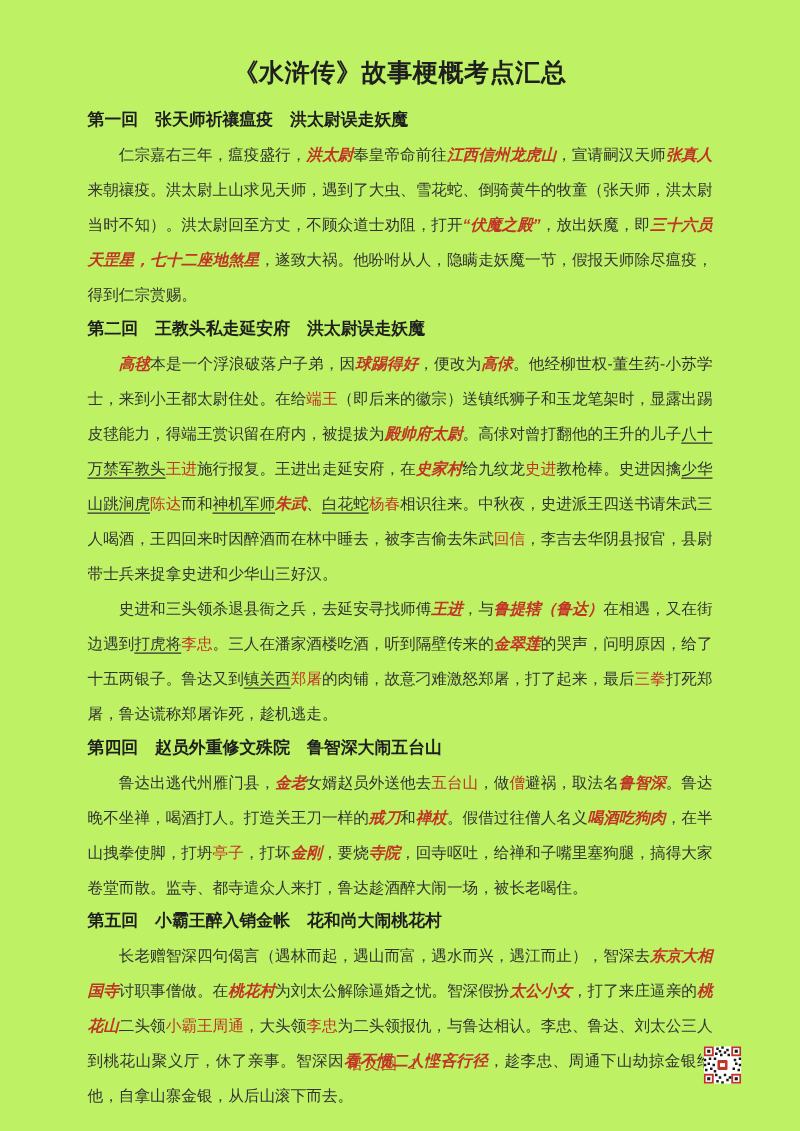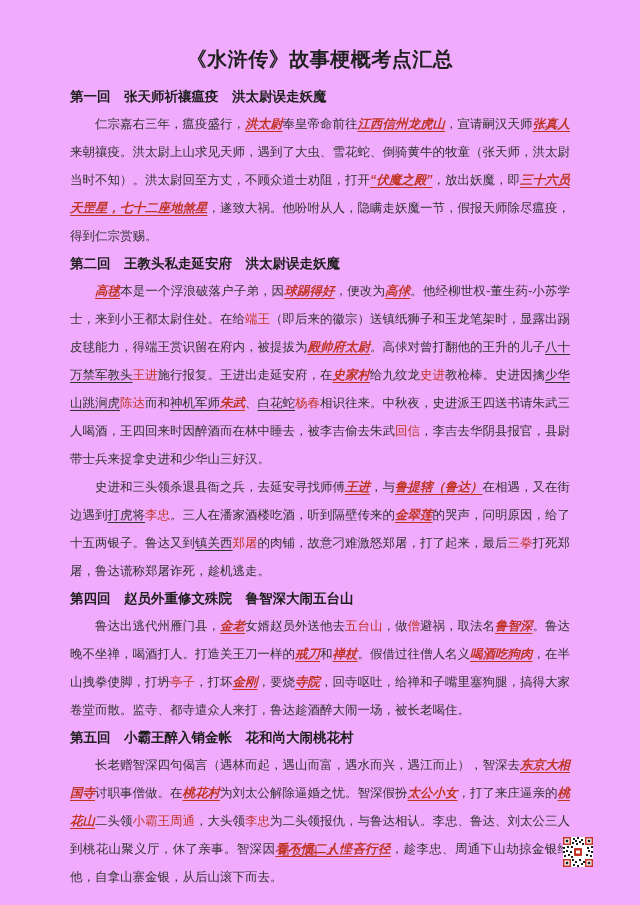--- a/index.html
+++ b/index.html
@@ -1,36 +1,36 @@
 <!DOCTYPE html>
 <html><head>
 <meta charset="utf-8">
 <style>
   :root{ --red:#c13527; --ink:#1f1f1f; --body:#333333; }
   html,body{ margin:0; padding:0; background:#ffffff; }
   .page{
     position:relative; width:640px; height:905px; overflow:hidden;
-    background:#f0abfc; font-family:"Liberation Sans","DejaVu Sans",sans-serif;
+    background:#bef264; font-family:"Liberation Sans","DejaVu Sans",sans-serif;
   }
   .content{ padding:44px 70px 0 70px; }
   h1.doc-title{
     margin:0 0 14px 0; font-size:20px; line-height:30px; font-weight:700;
     text-align:center; color:var(--ink); letter-spacing:0.5px;
   }
   .section h2{
     margin:5px 0 3px 0; font-size:13.5px; line-height:19px; font-weight:700;
     color:var(--ink); white-space:pre-wrap;font-family:Liberation Mono, monospace;
   }
   .section p{
     margin:0; font-size:12.5px; line-height:28px; color:var(--body);
     text-align:justify; text-indent:2em; word-break:break-all;
   }
   .run-p{ color:var(--body); }
   .run-h{ color:var(--red); font-weight:700; font-style:italic;
-          text-decoration:underline; text-underline-offset:3px; }
+          text-underline-offset:3px; }
   .run-r{ color:var(--red); text-underline-offset:3px; }
   .run-u{ color:var(--body); text-decoration:underline; text-underline-offset:3px; }
   .footer-brand{
     position:absolute; left:278px; top:843px; font-size:12.5px; color:var(--red);
     letter-spacing:1px; white-space:nowrap;
   }
   .footer-page-number{
     font-style:italic; font-family:"Liberation Serif","DejaVu Serif",serif;
     margin-left:9px; font-size:13px;
   }

